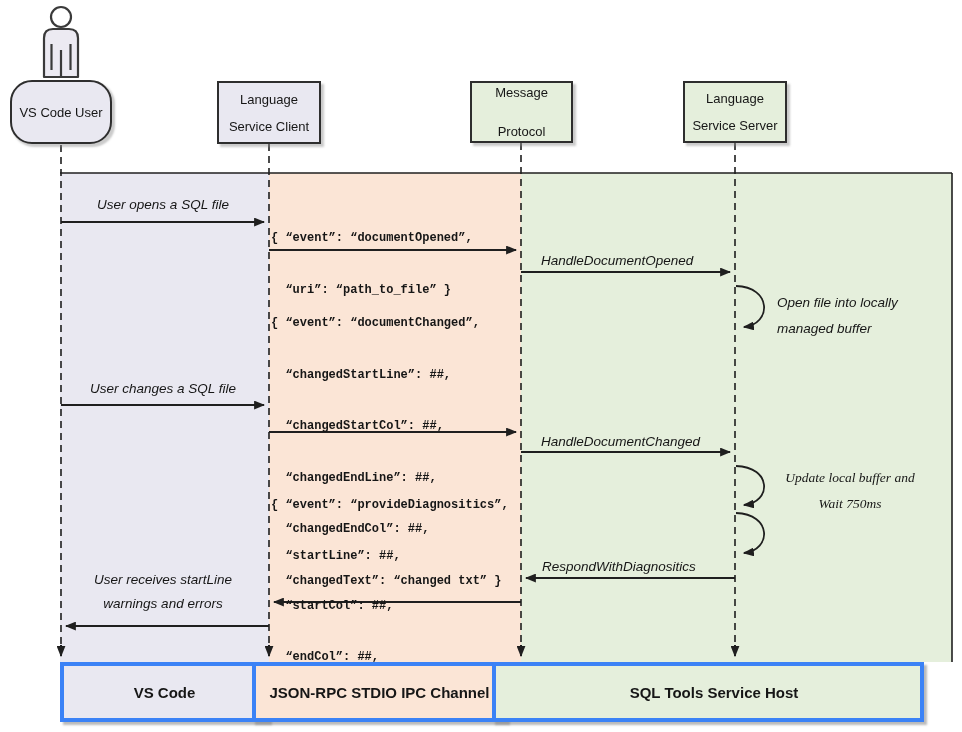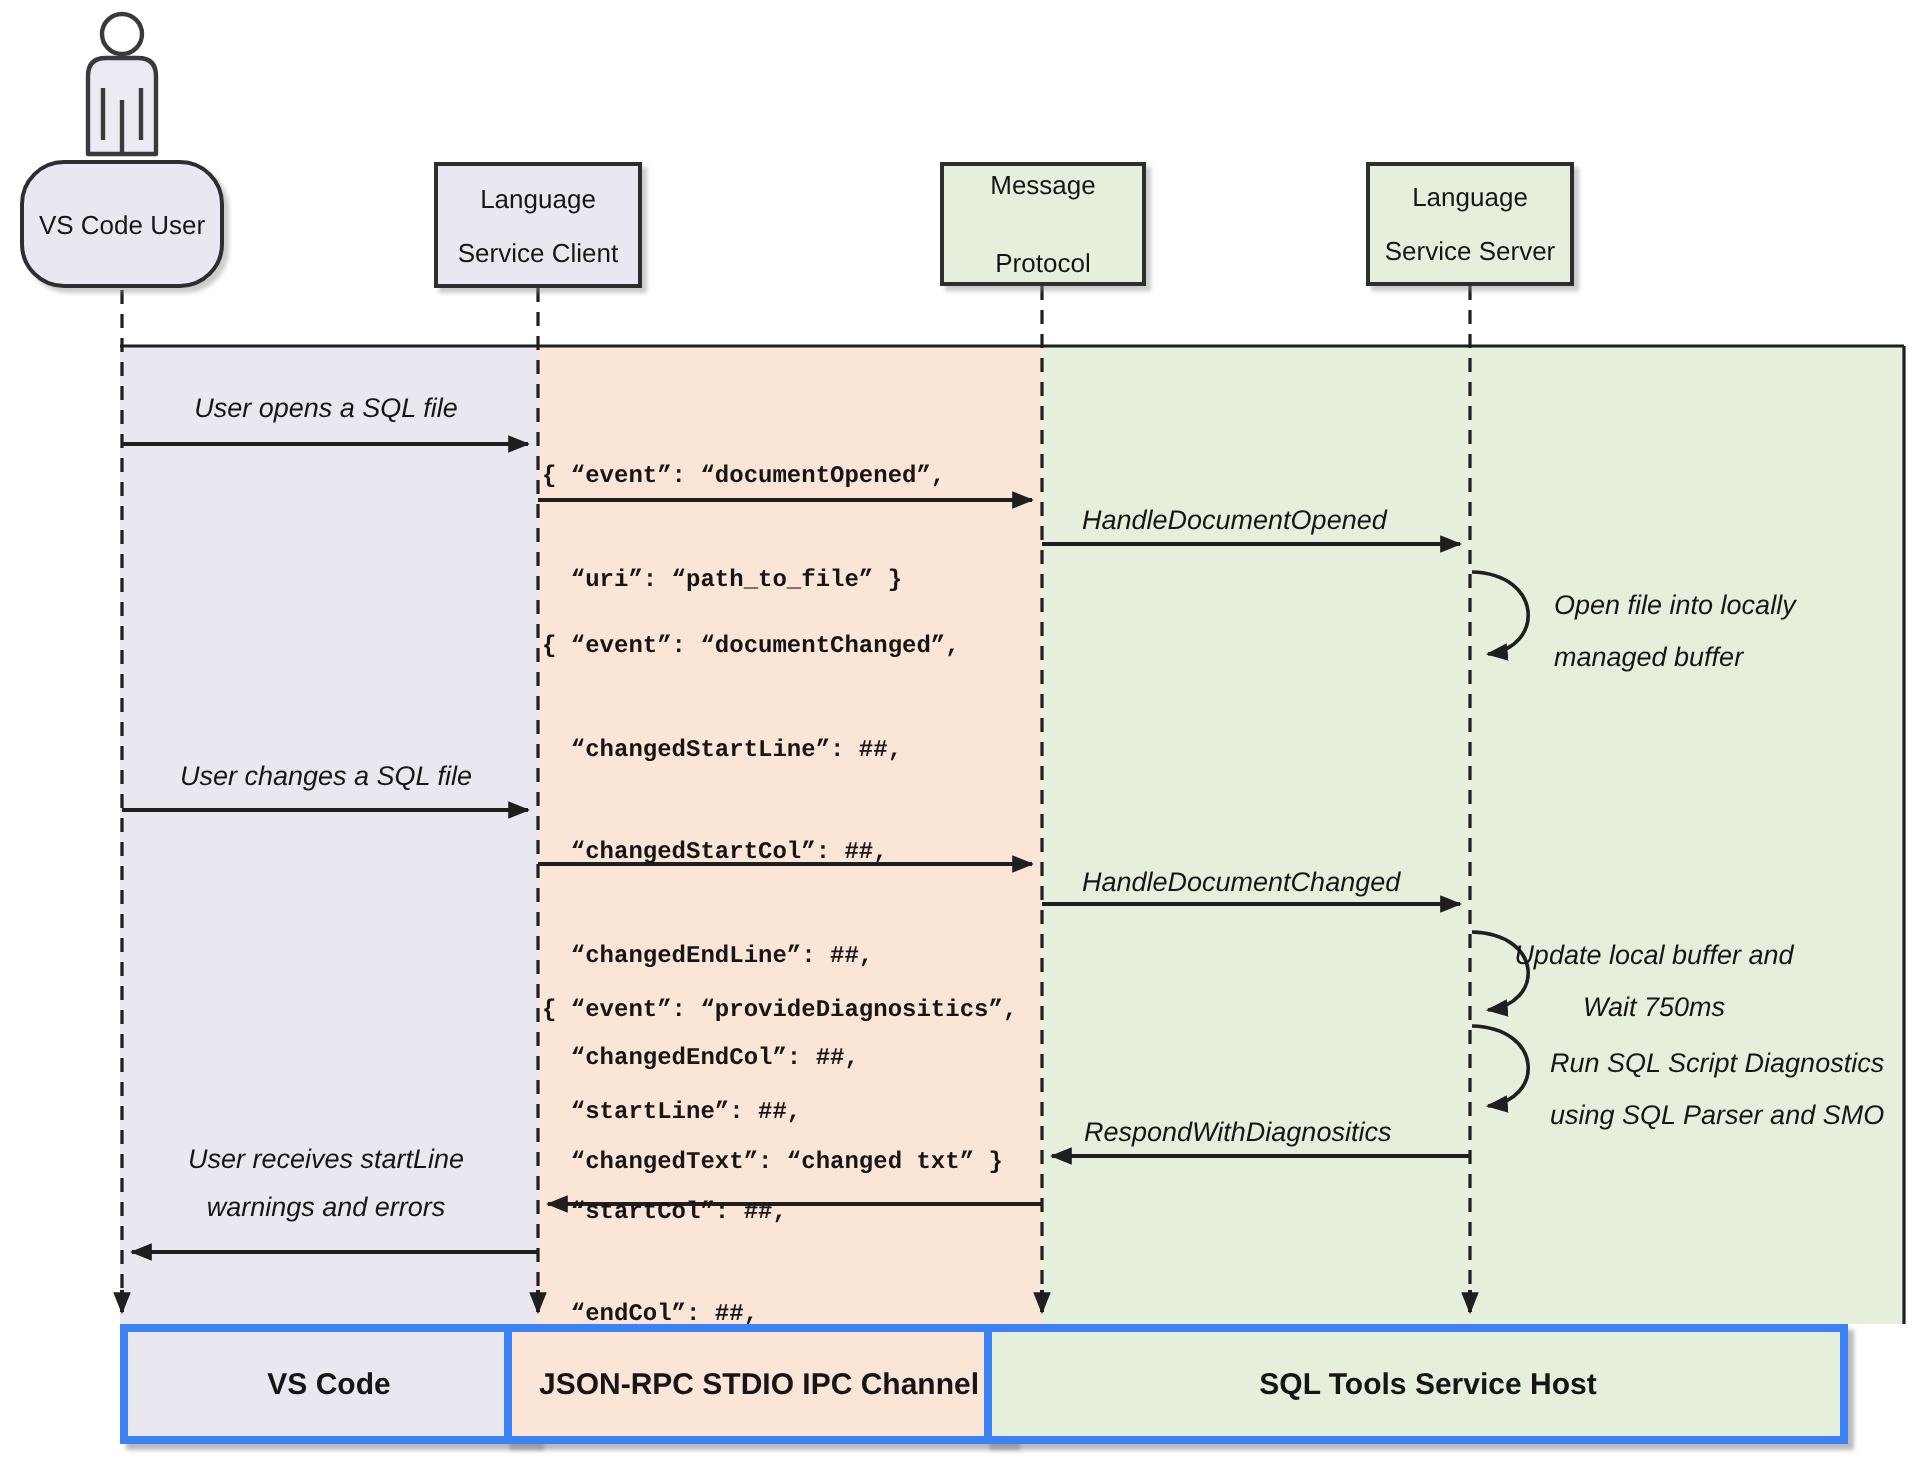--- a/index.html
+++ b/index.html
@@ -124,27 +124,23 @@
     <div>warnings and errors</div>
   </div>
   <div class="ilabel lefty" style="left:541px;top:260px;">HandleDocumentOpened</div>
   <div class="ilabel lefty" style="left:541px;top:441px;">HandleDocumentChanged</div>
   <div class="ilabel lefty" style="left:542px;top:566px;">RespondWithDiagnositics</div>
 
   <div class="ann" style="left:777px;top:290px;">
     <div>Open file into locally</div>
     <div>managed buffer</div>
   </div>
-  <div class="ann mid" style="left:748px;top:465px;width:158px;">
+  <div class="ann mid" style="left:771px;top:465px;width:158px;font-family:Liberation Serif, serif;">
     <div>Update local buffer and</div>
     <div>Wait 750ms</div>
-  </div>
-  <div class="ann" style="left:775px;top:519px;">
-    <div>Run SQL Script Diagnostics</div>
-    <div>using SQL Parser and SMO</div>
   </div>
 
   <div class="mono" style="left:271px;top:199px;">
     <div>{ “event”: “documentOpened”,</div>
     <div>  “uri”: “path_to_file” }</div>
   </div>
   <div class="mono" style="left:271px;top:284px;">
     <div>{ “event”: “documentChanged”,</div>
     <div>  “changedStartLine”: ##,</div>
     <div>  “changedStartCol”: ##,</div>

